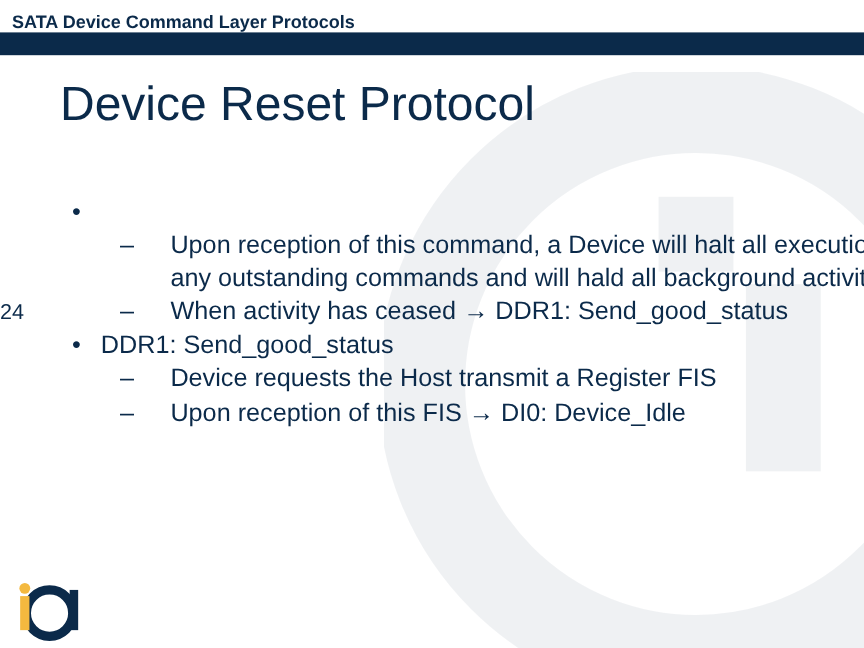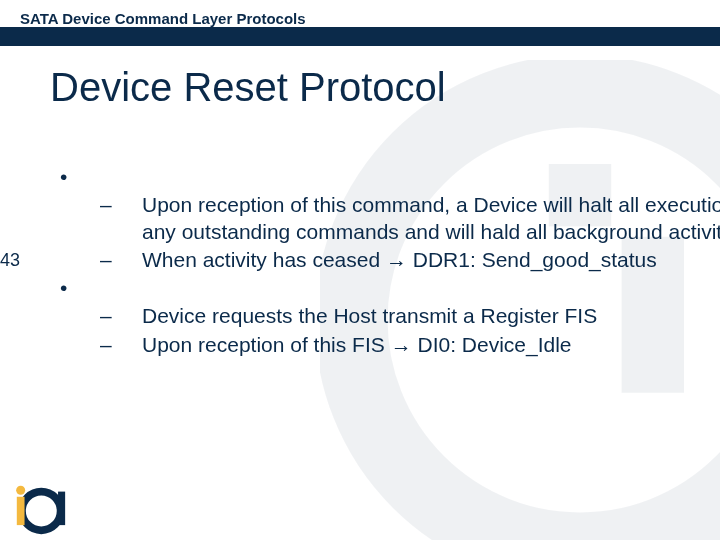--- a/index.html
+++ b/index.html
@@ -22,21 +22,21 @@
   }
   .header-title {
     position: absolute;
     top: 10px;
     left: 50%;
     transform: translateX(-50%);
     color: #0b2a4a;
     font-size: 15px;
     font-weight: bold;
     background: #fff;
-    padding: 0 20px;
+    padding: 0 10px;
     z-index: 2;
   }
   .main-title {
     position: absolute;
     top: 48px;
     left: 50px;
     font-size: 40px;
     color: #0b2a4a;
     font-weight: normal;
     margin: 0;
@@ -136,33 +136,34 @@
     <div class="sub-dash">–</div>
     <div class="sub-text">Upon reception of this command, a Device will halt all execution of any outstanding commands and will hald all background activity</div>
   </div>
   <div class="sub-row">
     <div class="sub-dash">–</div>
     <div class="sub-text">When activity has ceased → DDR1: Send_good_status</div>
   </div>
 
   <div class="bullet-row">
     <div class="bullet-dot">•</div>
+    <div>DDR1: Send_good_status</div>
   </div>
   <div class="sub-row">
     <div class="sub-dash">–</div>
     <div class="sub-text">Device requests the Host transmit a Register FIS</div>
   </div>
   <div class="sub-row">
     <div class="sub-dash">–</div>
     <div class="sub-text">Upon reception of this FIS → DI0: Device_Idle</div>
   </div>
 
 </div>
 
-<div class="page-num layer">43</div>
+<div class="page-num layer">24</div>
 
 <div class="logo">
   <svg viewBox="0 0 100 90">
     <circle cx="52" cy="48" r="30" fill="none" stroke="#0b2a4a" stroke-width="12"></circle>
     <rect x="14" y="26" width="12" height="44" fill="#f4b93f"></rect>
     <circle cx="20" cy="16" r="7" fill="#f4b93f"></circle>
     <rect x="78" y="18" width="11" height="52" fill="#0b2a4a"></rect>
   </svg>
 </div>
 

